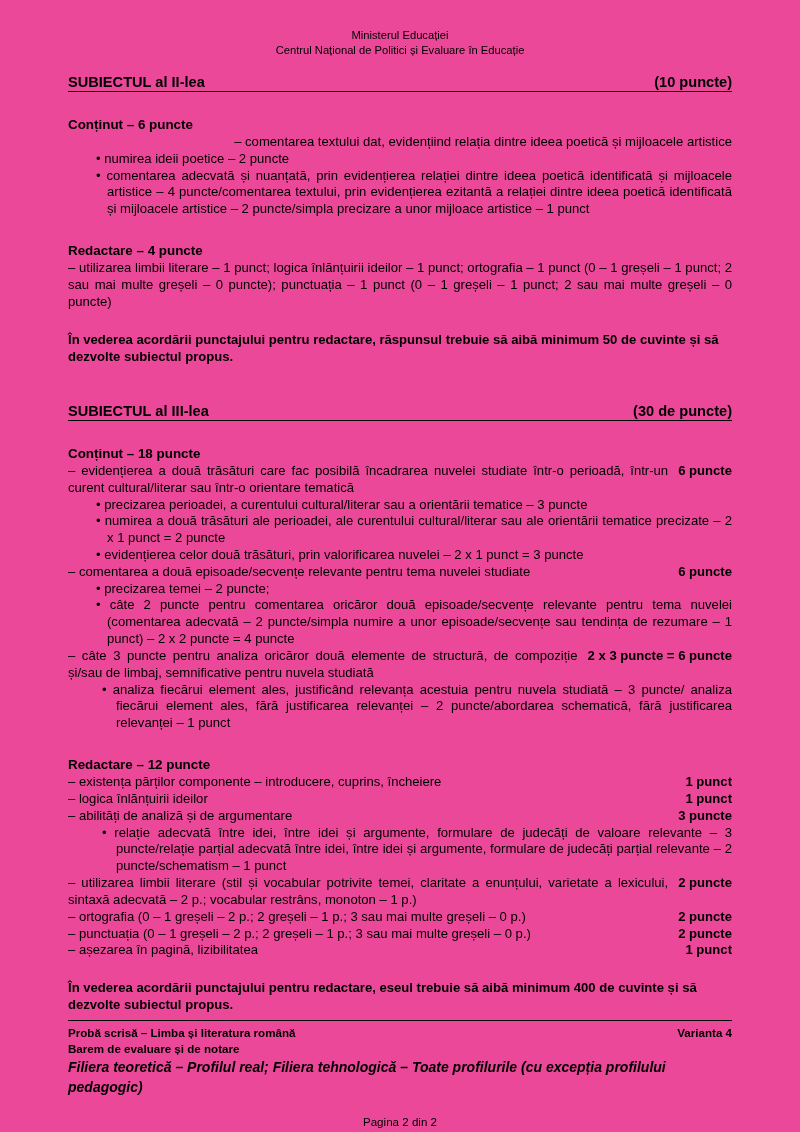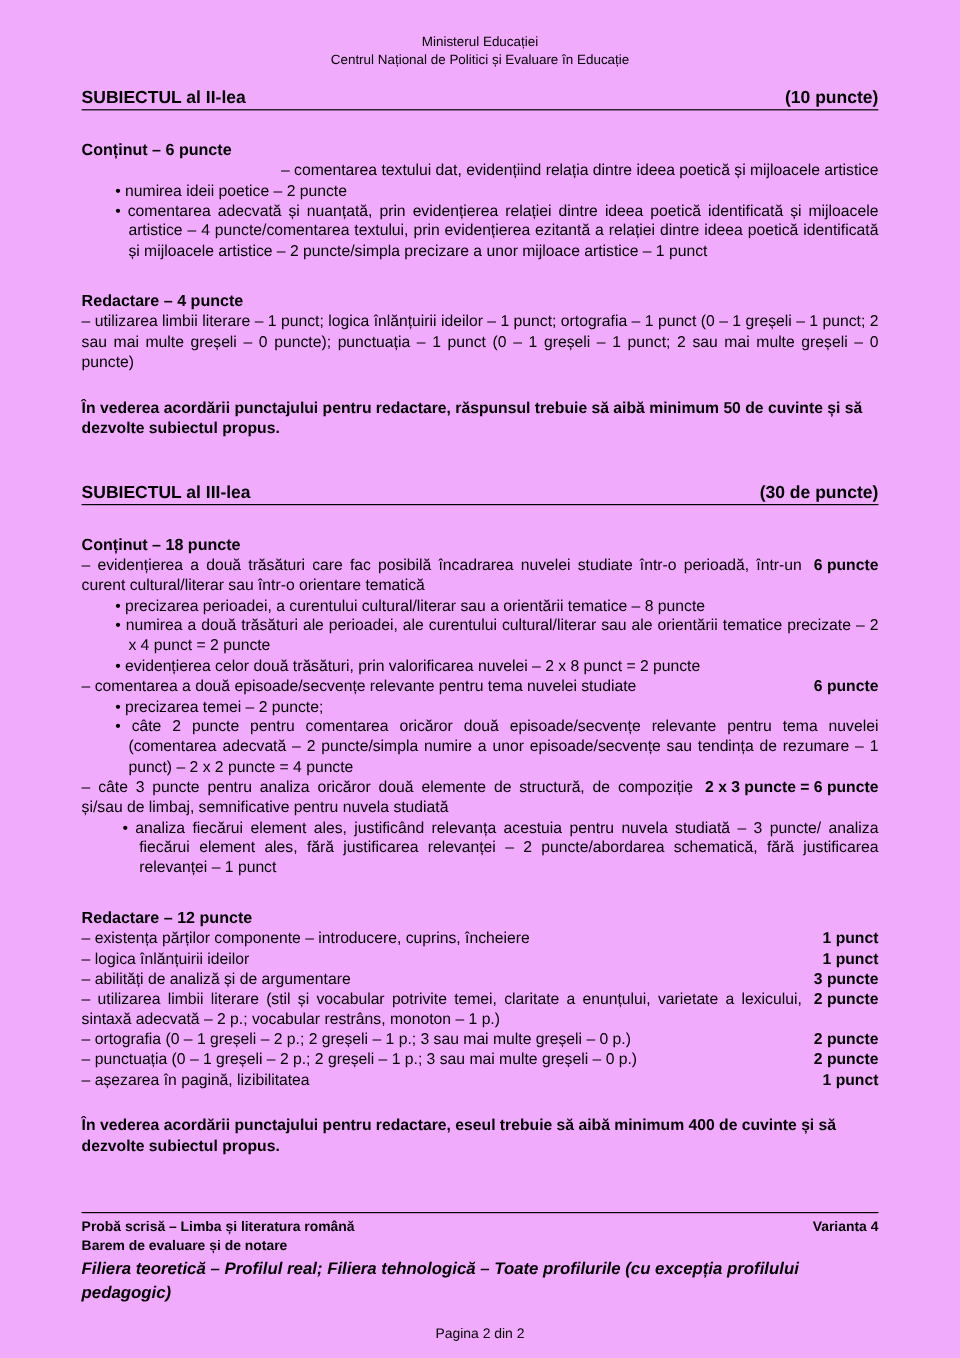--- a/index.html
+++ b/index.html
@@ -9,21 +9,21 @@
   }
   body {
     font-family: "Liberation Sans", sans-serif;
     color: #000000;
   }
   .page {
     position: relative;
     width: 800px;
     height: 1132px;
     margin: 0 auto;
-    background: #f0abfc;
+    background: #ec4899;
     box-sizing: border-box;
     padding: 0;
     overflow: hidden;
   }
   .inner {
     position: absolute;
     left: 68px;
     right: 68px;
     top: 28px;
   }
@@ -105,21 +105,21 @@
     margin-top: 20px;
     text-align: left;
   }
   .gap-lg { height: 22px; }
 
   
   .doc-footer {
     position: absolute;
     left: 68px;
     right: 68px;
-    bottom: 12px;
+    bottom: 2px;
     border-top: 1.6px solid #000;
     padding-top: 4px;
     font-size: 11.6px;
     line-height: 1.42;
   }
   .foot-row1 {
     display: flex;
     justify-content: space-between;
     font-weight: bold;
   }
@@ -162,23 +162,23 @@
       <span class="pts">(30 de puncte)</span>
     </div>
 
     <div class="blk">
       <div class="sub-title">Conținut – 18 puncte</div>
 
       <div class="flow">
         <span class="floatpts">6 puncte</span>
         <p class="lvl1">– evidențierea a două trăsături care fac posibilă încadrarea nuvelei studiate într-o perioadă, într-un curent cultural/literar sau într-o orientare tematică</p>
       </div>
-      <p class="bul nj">• precizarea perioadei, a curentului cultural/literar sau a orientării tematice – 8 puncte</p>
-      <p class="bul">• numirea a două trăsături ale perioadei, ale curentului cultural/literar sau ale orientării tematice precizate – 2 x 4 punct = 2 puncte</p>
-      <p class="bul nj">• evidențierea celor două trăsături, prin valorificarea nuvelei – 2 x 8 punct = 2 puncte</p>
+      <p class="bul nj">• precizarea perioadei, a curentului cultural/literar sau a orientării tematice – 3 puncte</p>
+      <p class="bul">• numirea a două trăsături ale perioadei, ale curentului cultural/literar sau ale orientării tematice precizate – 2 x 1 punct = 2 puncte</p>
+      <p class="bul nj">• evidențierea celor două trăsături, prin valorificarea nuvelei – 2 x 1 punct = 3 puncte</p>
 
       <div class="row">
         <span class="txt">– comentarea a două episoade/secvențe relevante pentru tema nuvelei studiate</span>
         <span class="val">6 puncte</span>
       </div>
       <p class="bul nj">• precizarea temei – 2 puncte;</p>
       <p class="bul">• câte 2 puncte pentru comentarea oricăror două episoade/secvențe relevante pentru tema nuvelei (comentarea adecvată – 2 puncte/simpla numire a unor episoade/secvențe sau tendința de rezumare – 1 punct) –  2 x 2 puncte = 4 puncte</p>
 
       <div class="flow">
         <span class="floatpts">2 x 3 puncte = 6 puncte</span>
@@ -194,20 +194,21 @@
       </div>
       <div class="row">
         <span class="txt">– logica înlănțuirii ideilor</span>
         <span class="val">1 punct</span>
       </div>
       <div class="row">
         <span class="txt">– abilități de analiză și de argumentare</span>
         <span class="val">3 puncte</span>
       </div>
 
+      <p class="bul2">• relație adecvată între idei, între idei și argumente, formulare de judecăți de valoare relevante – 3 puncte/relație parțial adecvată între idei, între idei și argumente, formulare de judecăți parțial relevante – 2 puncte/schematism – 1 punct</p>
 
       <div class="flow">
         <span class="floatpts">2 puncte</span>
         <p class="lvl1">– utilizarea limbii literare (stil și vocabular potrivite temei, claritate a enunțului, varietate a lexicului, sintaxă adecvată – 2 p.; vocabular restrâns, monoton – 1 p.)</p>
       </div>
 
       <div class="row">
         <span class="txt">– ortografia (0 – 1 greșeli – 2 p.; 2 greșeli – 1 p.; 3 sau mai multe greșeli – 0 p.)</span>
         <span class="val">2 puncte</span>
       </div>

